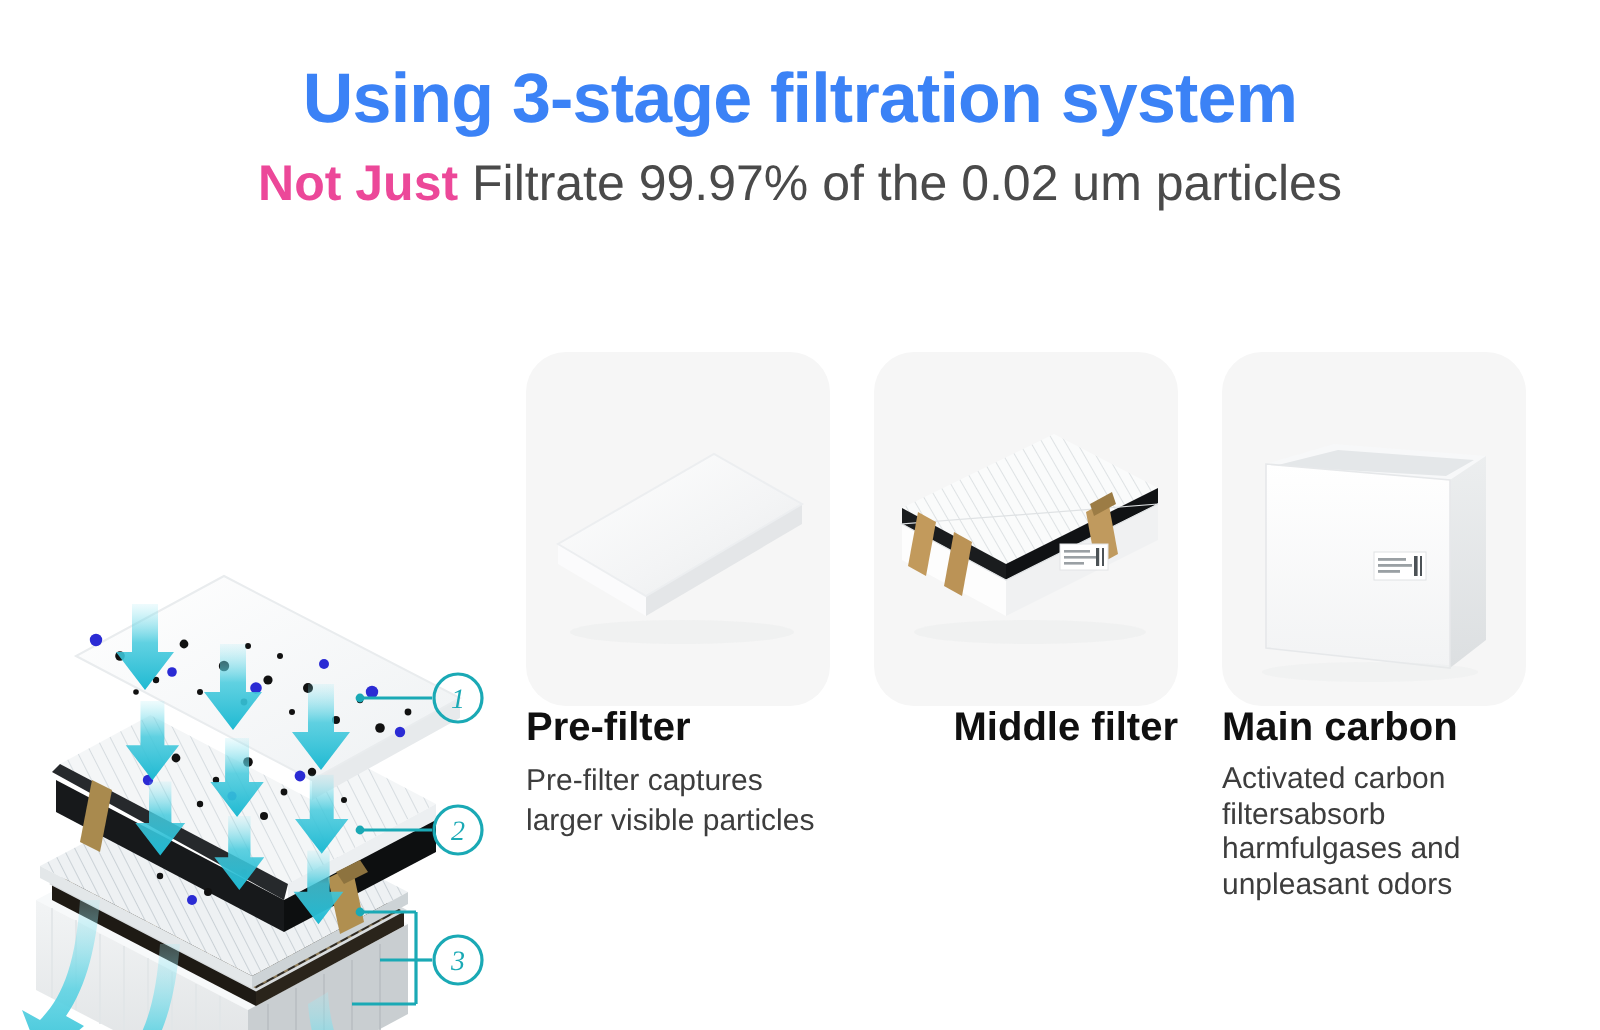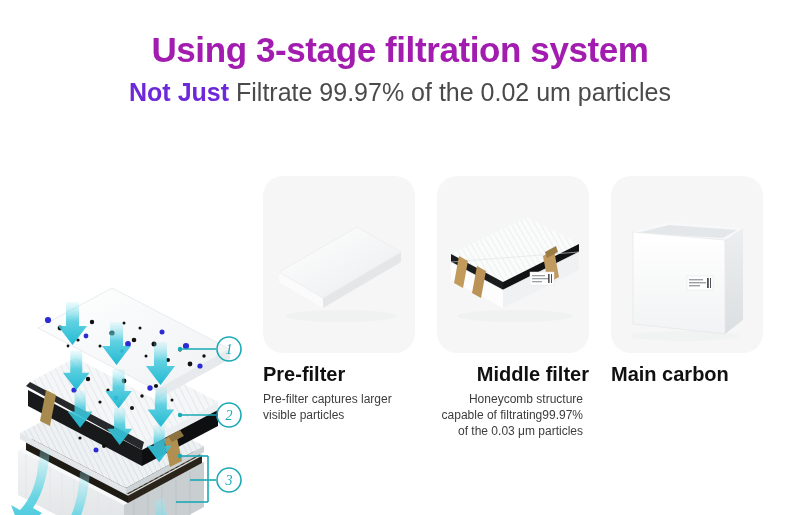--- a/index.html
+++ b/index.html
@@ -10,60 +10,59 @@
     overflow:hidden;position:relative;
   }
   .stage{position:absolute;inset:0;}
 
   
   .title{
     position:absolute;left:0;right:0;top:30px;
     text-align:center;
     font-size:35px;font-weight:bold;
     letter-spacing:-0.4px;
-    color:#a21caf;
+    color:#3b82f6;
     white-space:nowrap;
   }
   .subtitle{
     position:absolute;left:0;right:0;top:78px;
     text-align:center;
     font-size:25px;
     color:#4a4a4a;
     white-space:nowrap;
   }
-  .subtitle .strong{color:#6d28d9;font-weight:bold;}
+  .subtitle .strong{color:#ec4899;font-weight:bold;}
 
   
   .diagram{position:absolute;left:4px;top:150px;width:256px;height:365px;}
   .diagram svg{display:block;width:100%;height:100%;}
 
   
   .cards{position:absolute;left:263px;top:176px;width:500px;height:330px;}
   .card{position:absolute;top:0;width:152px;}
   .card.c0{left:0;}
   .card.c1{left:174px;text-align:right;}
   .card.c2{left:348px;}
   .photo{
     position:relative;
     width:152px;height:177px;
     background:#f6f6f6;
     border-radius:20px;
     overflow:hidden;
   }
   .photo svg{display:block;width:100%;height:100%;}
   .card-title{
-    margin-top:10px;
     font-size:20px;font-weight:bold;
     color:#101010;
     line-height:1.15;
     white-space:nowrap;
   }
   .card-desc{
     margin-top:5px;
-    font-size:12px;
+    font-size:15px;
     color:#3d3d3d;
     line-height:1.35;
     width:146px;
   }
   .card.c2 .card-desc{line-height:1.18;}
 </style>
 </head>
 <body>
 
 <div class="stage">
@@ -315,21 +314,20 @@
             <rect x="95" y="99" width="13" height="1.3" fill="#9aa0a4"></rect>
             <rect x="95" y="102" width="16" height="1.3" fill="#9aa0a4"></rect>
             <rect x="95" y="105" width="10" height="1.3" fill="#9aa0a4"></rect>
             <rect x="111" y="98" width="1.6" height="9" fill="#4c5256"></rect>
             <rect x="114" y="98" width="1" height="9" fill="#4c5256"></rect>
           </g>
           <ellipse cx="78" cy="140" rx="58" ry="6" fill="#e8eaec" opacity="0.4"></ellipse>
         </svg>
       </div>
       <div class="card-title">Middle filter</div>
-      <div class="card-desc">Honeycomb structure capable of filtrating99.97% of the 0.03 μm particles</div>
     </div>
 
     <div class="card c2">
       <div class="photo">
         <svg viewBox="0 0 152 177" xmlns="http://www.w3.org/2000/svg">
           <defs>
             <linearGradient id="m3front" x1="0" y1="0" x2="0" y2="1">
               <stop offset="0%" stop-color="#ffffff"></stop>
               <stop offset="100%" stop-color="#f2f3f4"></stop>
             </linearGradient>
@@ -352,16 +350,17 @@
             <rect x="78" y="103" width="14" height="1.4" fill="#9aa0a4"></rect>
             <rect x="78" y="106" width="17" height="1.4" fill="#9aa0a4"></rect>
             <rect x="78" y="109" width="11" height="1.4" fill="#9aa0a4"></rect>
             <rect x="96" y="102" width="1.8" height="10" fill="#4c5256"></rect>
             <rect x="99" y="102" width="1" height="10" fill="#4c5256"></rect>
           </g>
           <ellipse cx="74" cy="160" rx="54" ry="5" fill="#e8eaec" opacity="0.35"></ellipse>
         </svg>
       </div>
       <div class="card-title">Main carbon</div>
+      <div class="card-desc">Activated carbon filtersabsorb harmfulgases and unpleasant odors</div>
     </div>
 
   </div>
 </div>
 
 </body></html>

